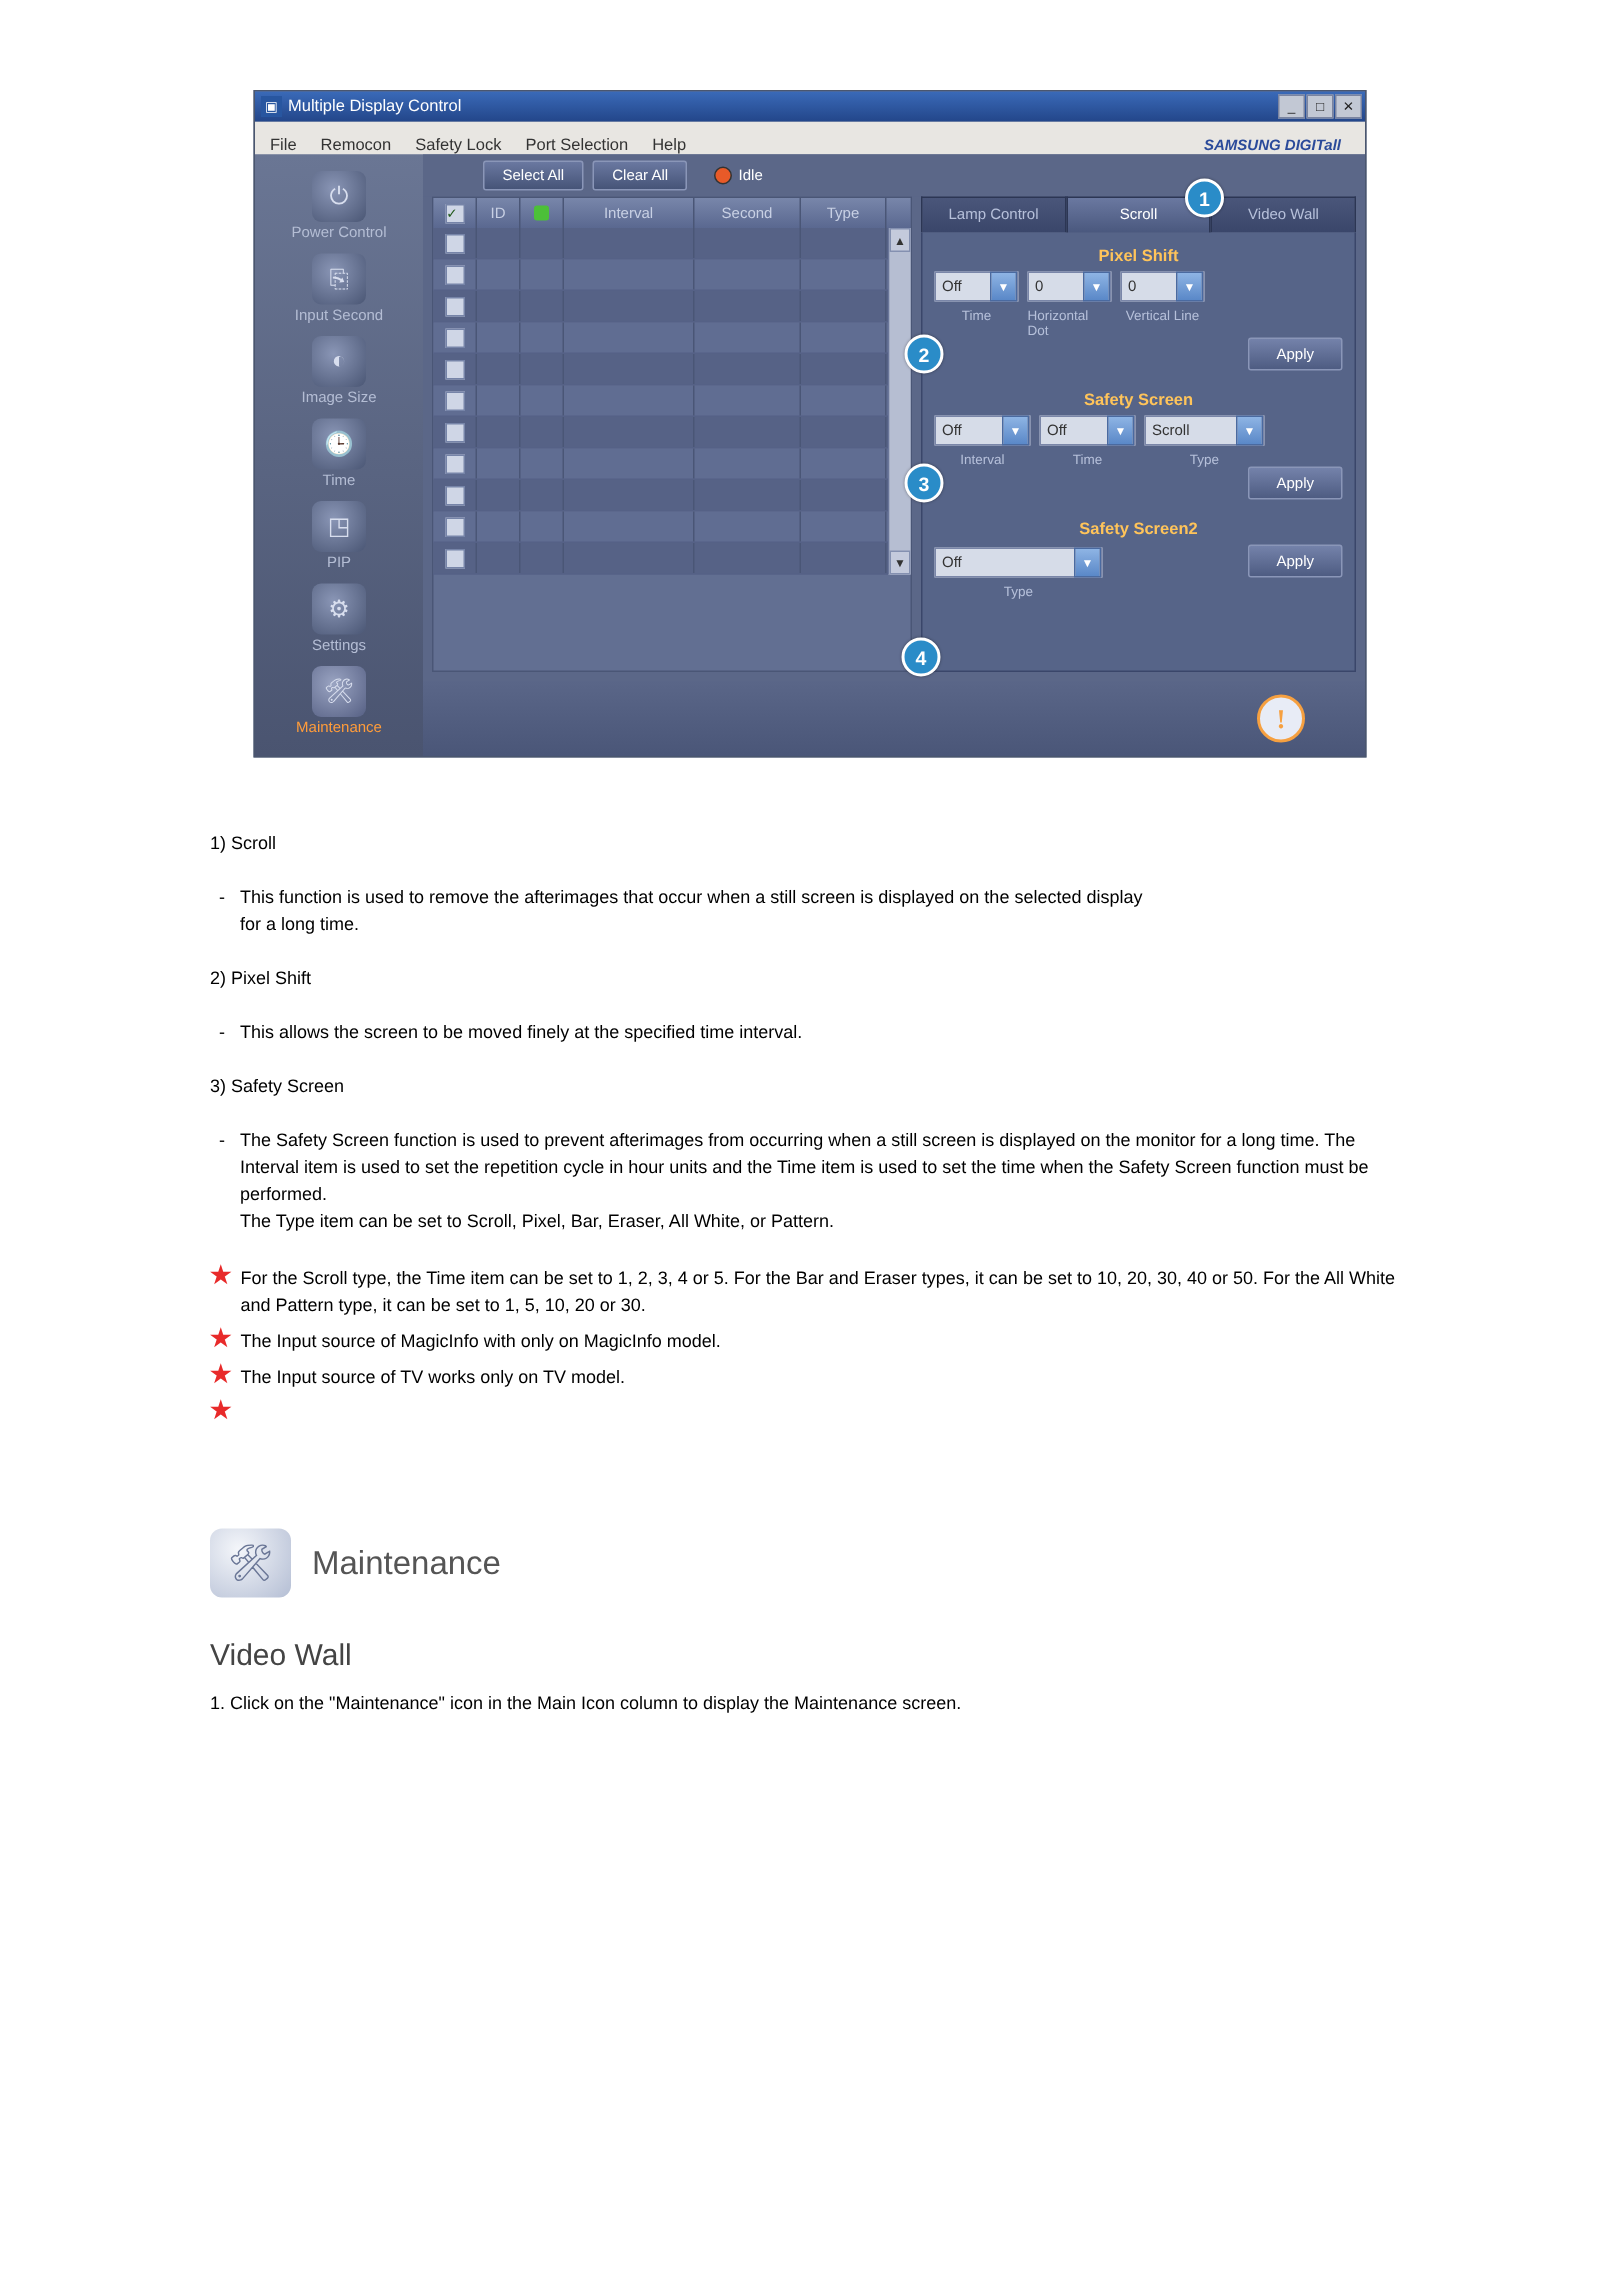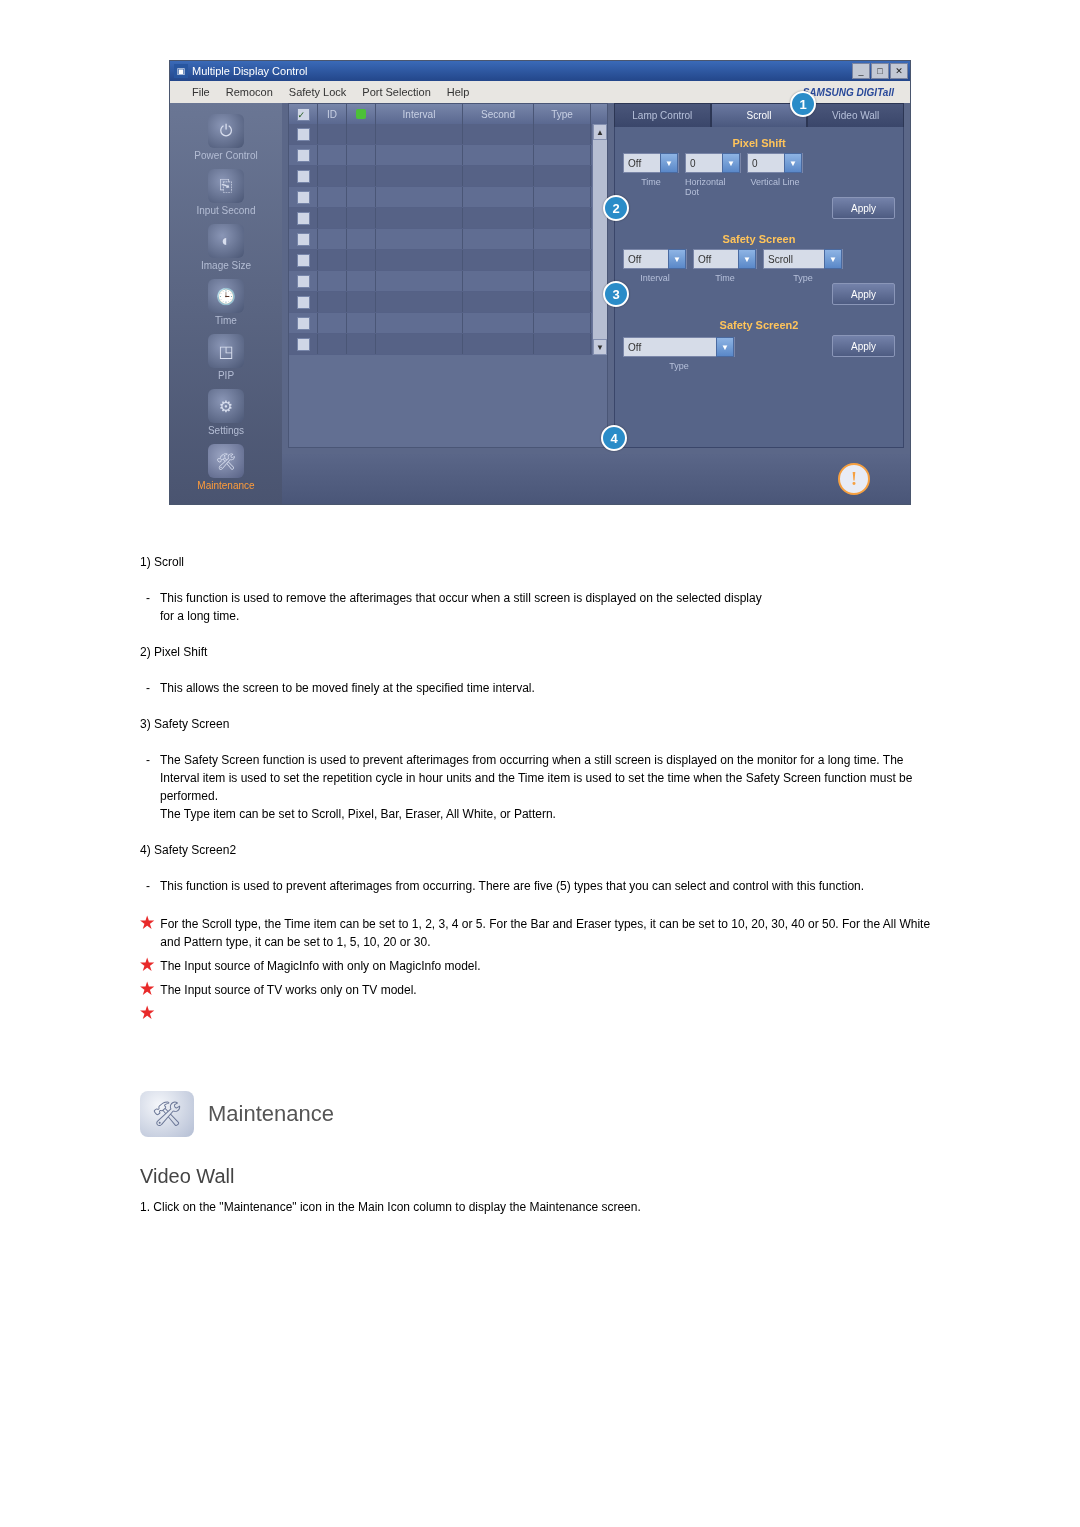--- a/index.html
+++ b/index.html
@@ -2,21 +2,21 @@
 <html><head>
 <meta charset="utf-8">
 <style>
 body{margin:0;background:#fff;font-family:Arial,sans-serif;font-size:12px;color:#000;width:1080px}
 .page{padding:60px 66px 60px 66px}
 .app{width:740px;margin:0 auto 50px auto;border:1px solid #4a566e;background:#6a7694}
 .titlebar{height:20px;background:linear-gradient(#3a6ab8,#23468a);color:#fff;font-size:11px;display:flex;align-items:center;padding:0 4px;position:relative}
 .titlebar-icon{width:14px;height:14px;background:#2856a0;margin-right:4px;display:flex;align-items:center;justify-content:center;font-size:9px}
 .winbtns{position:absolute;right:2px;top:2px;display:flex;gap:1px}
 .winbtn{width:16px;height:14px;background:#c2c8d4;border:1px solid #7a84a0;font-size:9px;display:flex;align-items:center;justify-content:center;color:#222}
-.menubar{height:22px;background:#e8e6e2;display:flex;align-items:center;font-size:11px;color:#333;padding-left:22px}
+.menubar{height:22px;background:#e8e6e2;display:flex;align-items:flex-end;font-size:11px;color:#333;padding-left:10px}
 .menubar span{margin-right:16px}
 .brand{margin-left:auto;margin-right:8px;font-size:10px;font-style:italic;color:#2a4a9a;font-weight:bold}
 .content{display:flex}
 .sidebar{width:112px;background:linear-gradient(#6a7694,#4a5470);padding:8px 0 10px 0;display:flex;flex-direction:column;align-items:center;gap:2px}
 .sb-item{display:flex;flex-direction:column;align-items:center;font-size:10px;color:#b4bdd4;gap:2px;padding:3px 0}
 .sb-item.active{color:#ff9c3a}
 .sb-icon{width:36px;height:34px;background:radial-gradient(circle at 40% 35%,#8a96b6,#4a5674);border-radius:6px;display:flex;align-items:center;justify-content:center;color:#d8deee;font-size:16px}
 .sb-item.active .sb-icon{background:radial-gradient(circle at 40% 35%,#9aa4c2,#566084)}
 .main{flex:1;background:#5b6788;display:flex;flex-direction:column}
 .toolbar{height:28px;display:flex;align-items:center;gap:6px;padding-left:40px;background:#5b6788}
@@ -116,20 +116,28 @@
         <div class="sb-item">
             <div class="sb-icon">⚙</div>
             <span>Settings</span>
           </div>
         <div class="sb-item active">
             <div class="sb-icon">🛠</div>
             <span>Maintenance</span>
           </div>
       </div>
       <div class="main">
+        <div class="toolbar">
+          <div class="tb-btn">Select All</div>
+          <div class="tb-btn">Clear All</div>
+          <div class="idle">
+              <div class="idle-dot"></div>
+              <span>Idle</span>
+            </div>
+        </div>
         <div class="workspace">
           <div class="listpane">
             <div class="listhead">
               <div class="lh-cell lh-chk">
                   <div class="chk on"></div>
                 </div>
               <div class="lh-cell lh-id">ID</div>
               <div class="lh-cell lh-st">
                   <span style="width:10px;height:10px;background:#4cc038;border-radius:2px;display:inline-block"></span>
                 </div>
@@ -350,24 +358,20 @@
           </ul></div>
       <div style="margin-bottom:10px"><span>2)</span> <span>Pixel Shift</span>
         <ul>
             <li>This allows the screen to be moved finely at the specified time interval.</li>
           </ul></div>
       <div style="margin-bottom:10px"><span>3)</span> <span>Safety Screen</span>
         <ul>
             <li style="white-space:pre-line">The Safety Screen function is used to prevent afterimages from occurring when a still screen is displayed on the monitor for a long time.  The Interval item is used to set the repetition cycle in hour units and the Time item is used to set the time when the Safety Screen function must be performed.
 The Type item can be set to Scroll, Pixel, Bar, Eraser, All White, or Pattern.</li>
           </ul></div>
-      <div style="margin-bottom:10px"><span>4)</span> <span>Safety Screen2</span>
-        <ul>
-            <li>This function is used to prevent afterimages from occurring. There are five (5) types that you can select and control with this function.</li>
-          </ul></div>
     </div>
     <div class="note">
         <div class="star">★</div>
         <div>For the Scroll type, the Time item can be set to 1, 2, 3, 4 or 5. For the Bar and Eraser types, it can be set to 10, 20, 30, 40 or 50. For the All White and Pattern type, it can be set to 1, 5, 10, 20 or 30.</div>
       </div>
     <div class="note">
         <div class="star">★</div>
         <div>The Input source of MagicInfo with only on MagicInfo model.</div>
       </div>
     <div class="note">

